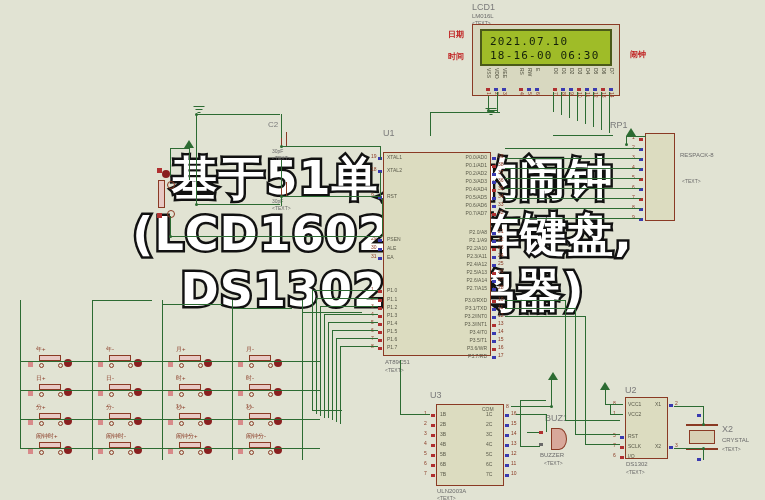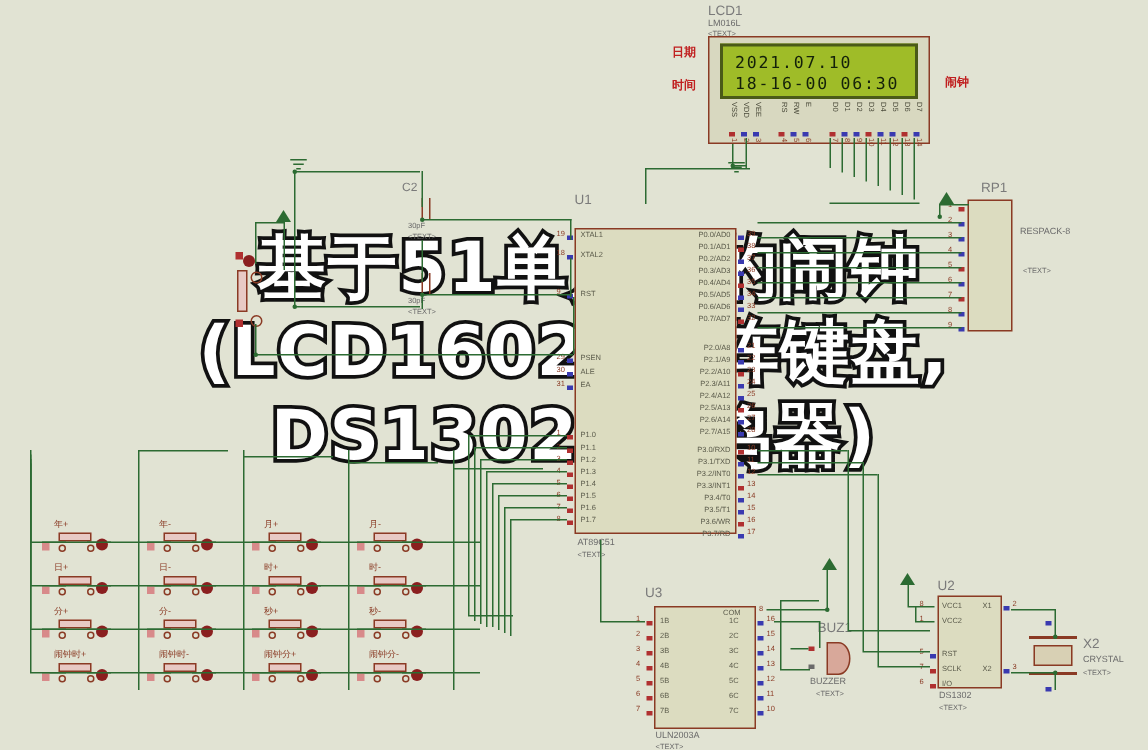--- a/index.html
+++ b/index.html
@@ -150,21 +150,21 @@
       <div class="pinpad" style="left:593px;top:88px;"></div>
       <div class="lcdpin" style="left:593px;top:92px;height:12px;color:#8a3a24;">12</div>
       <div class="lcdpin" style="left:601px;top:68px;height:18px;">D6</div>
       <div class="pinpad red" style="left:601px;top:88px;"></div>
       <div class="lcdpin" style="left:601px;top:92px;height:12px;color:#8a3a24;">13</div>
       <div class="lcdpin" style="left:609px;top:68px;height:18px;">D7</div>
       <div class="pinpad" style="left:609px;top:88px;"></div>
       <div class="lcdpin" style="left:609px;top:92px;height:12px;color:#8a3a24;">14</div>
     </div>
 
-  <div class="reflbl" style="left:654px;top:120px;">RP1</div>
+  <div class="reflbl" style="left:610px;top:120px;">RP1</div>
   <div class="chip" style="left:645px;top:133px;width:30px;height:88px;"></div>
   <div class="lbl" style="left:680px;top:152px;font-size:6px;">RESPACK-8</div>
   <div class="lbl" style="left:682px;top:178px;">&lt;TEXT&gt;</div>
   <div id="respackPins">
       <div class="pinnum" style="left:632px;top:134px;">1</div>
       <div class="pinpad red" style="left:639px;top:138px;"></div>
       <div class="pinnum" style="left:632px;top:144px;">2</div>
       <div class="pinpad" style="left:639px;top:148px;"></div>
       <div class="pinnum" style="left:632px;top:154px;">3</div>
       <div class="pinpad" style="left:639px;top:158px;"></div>

